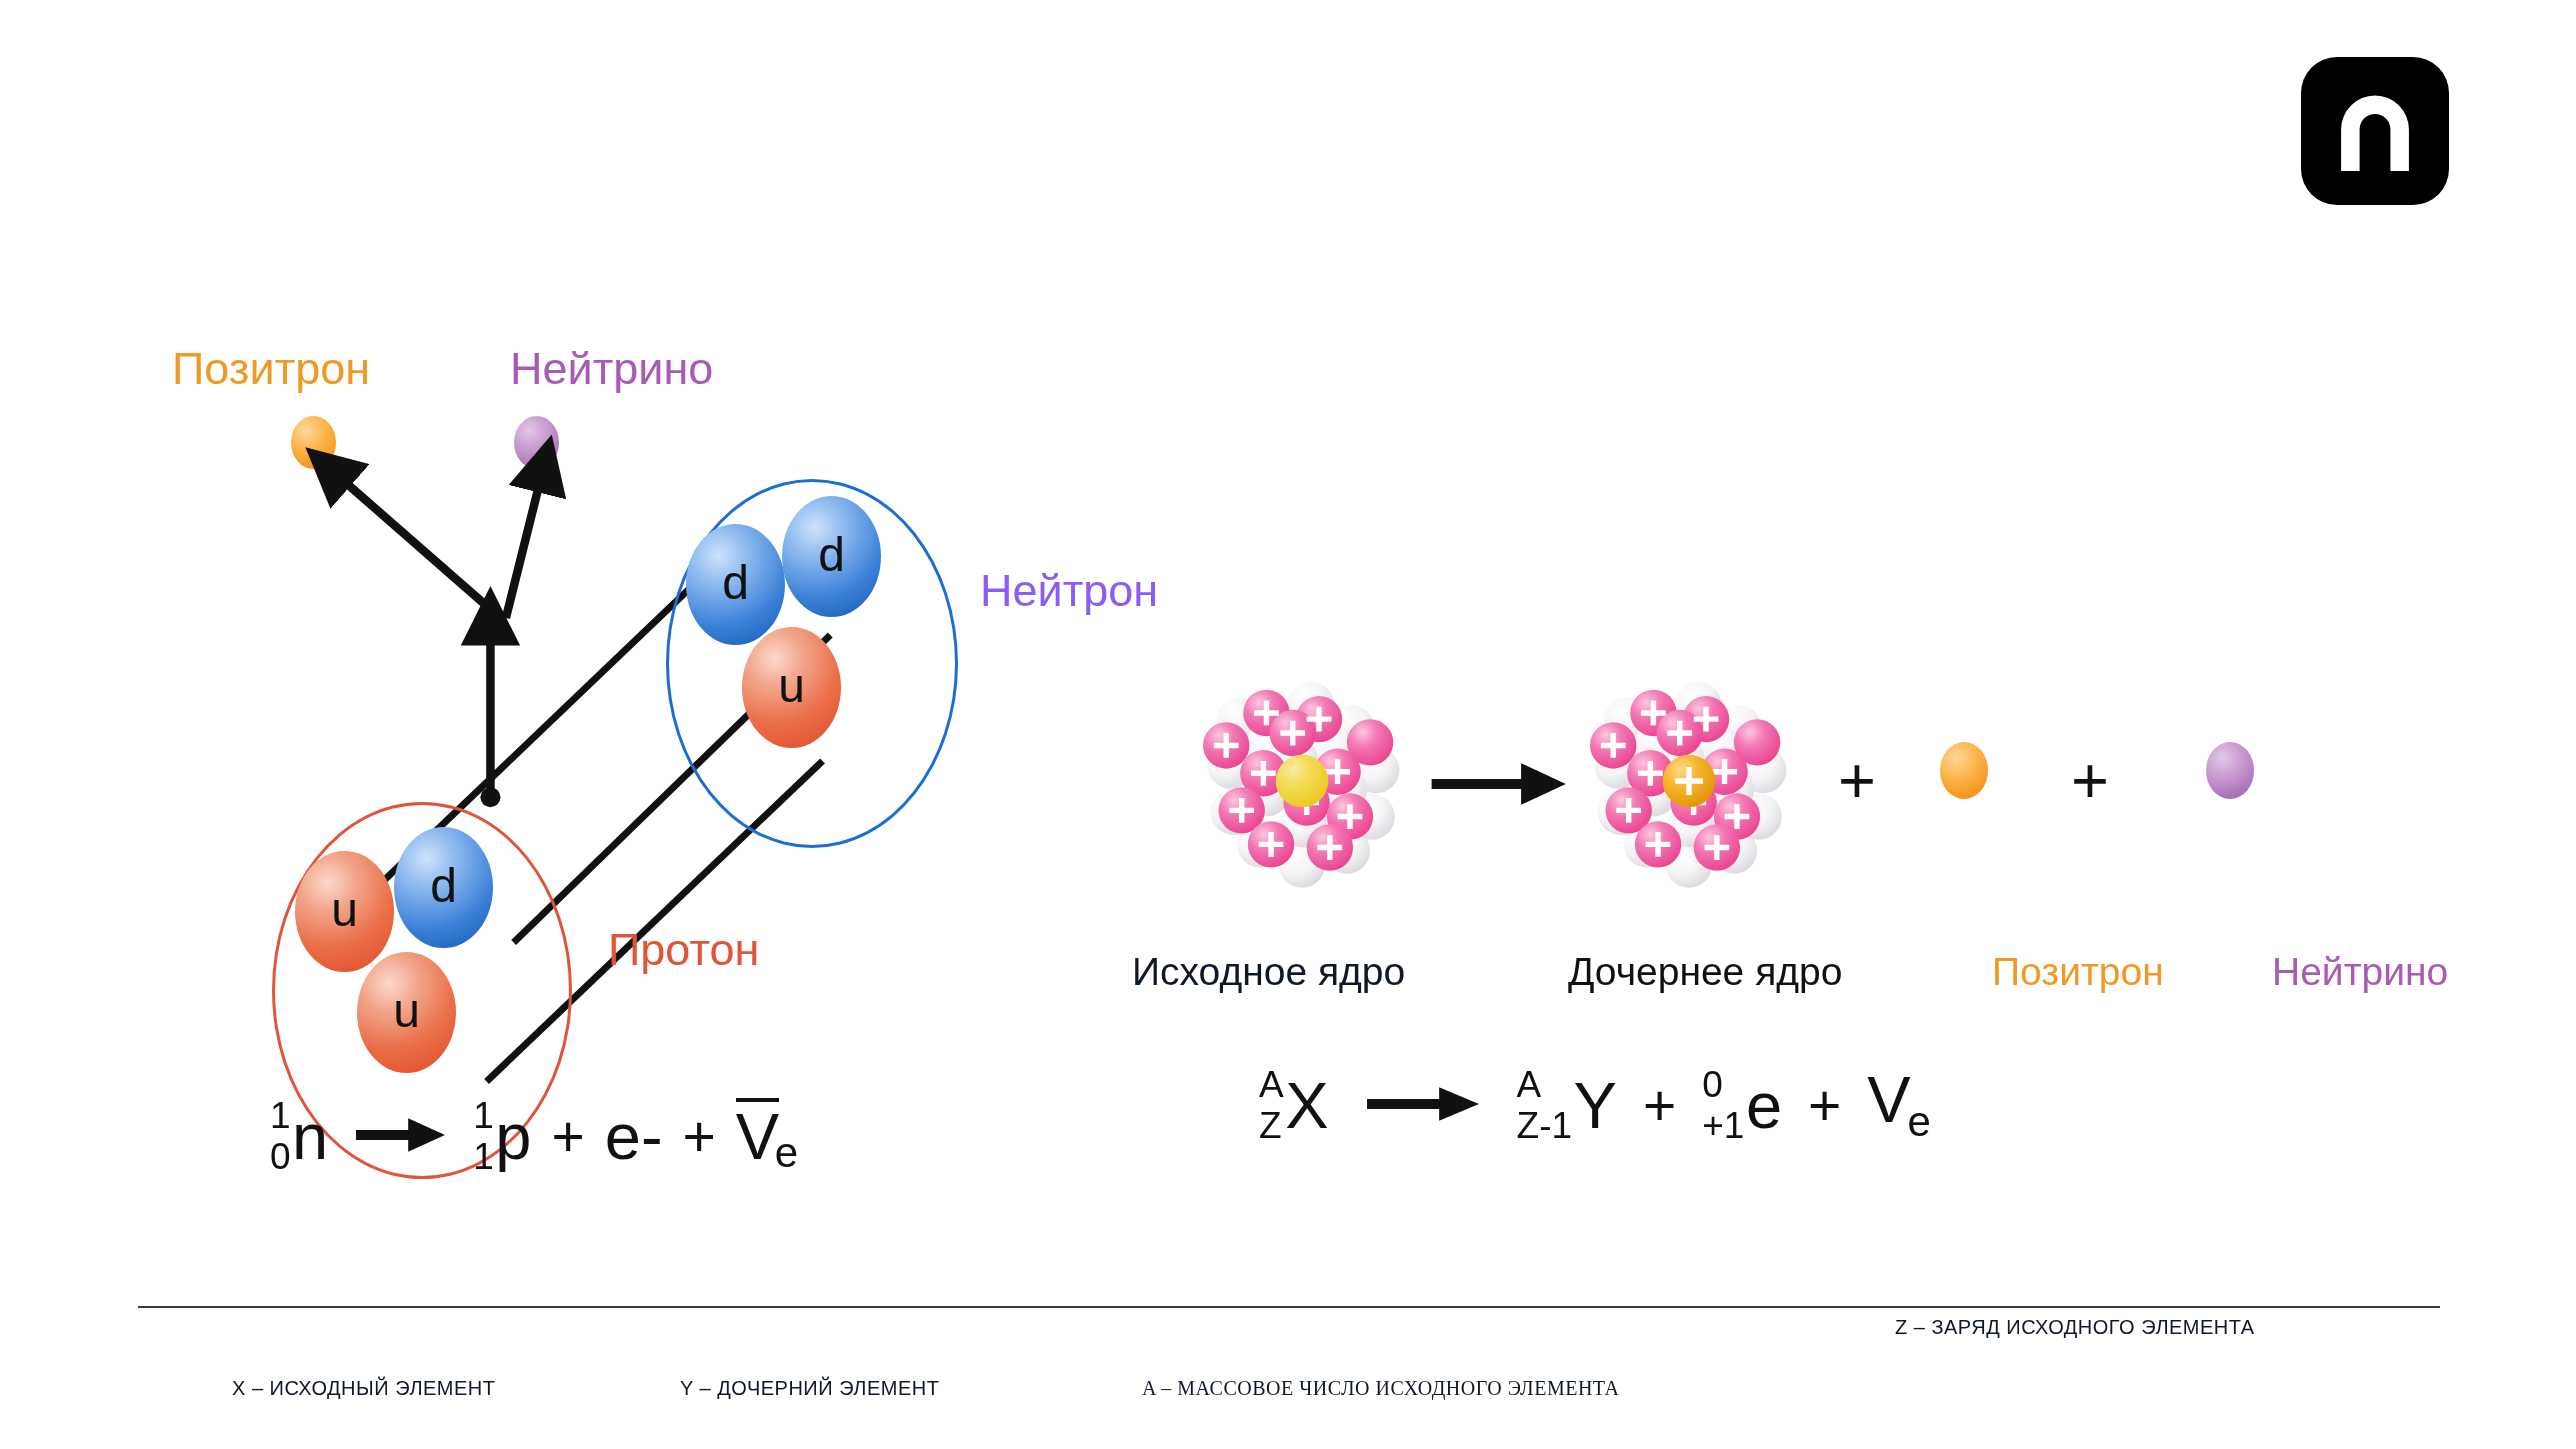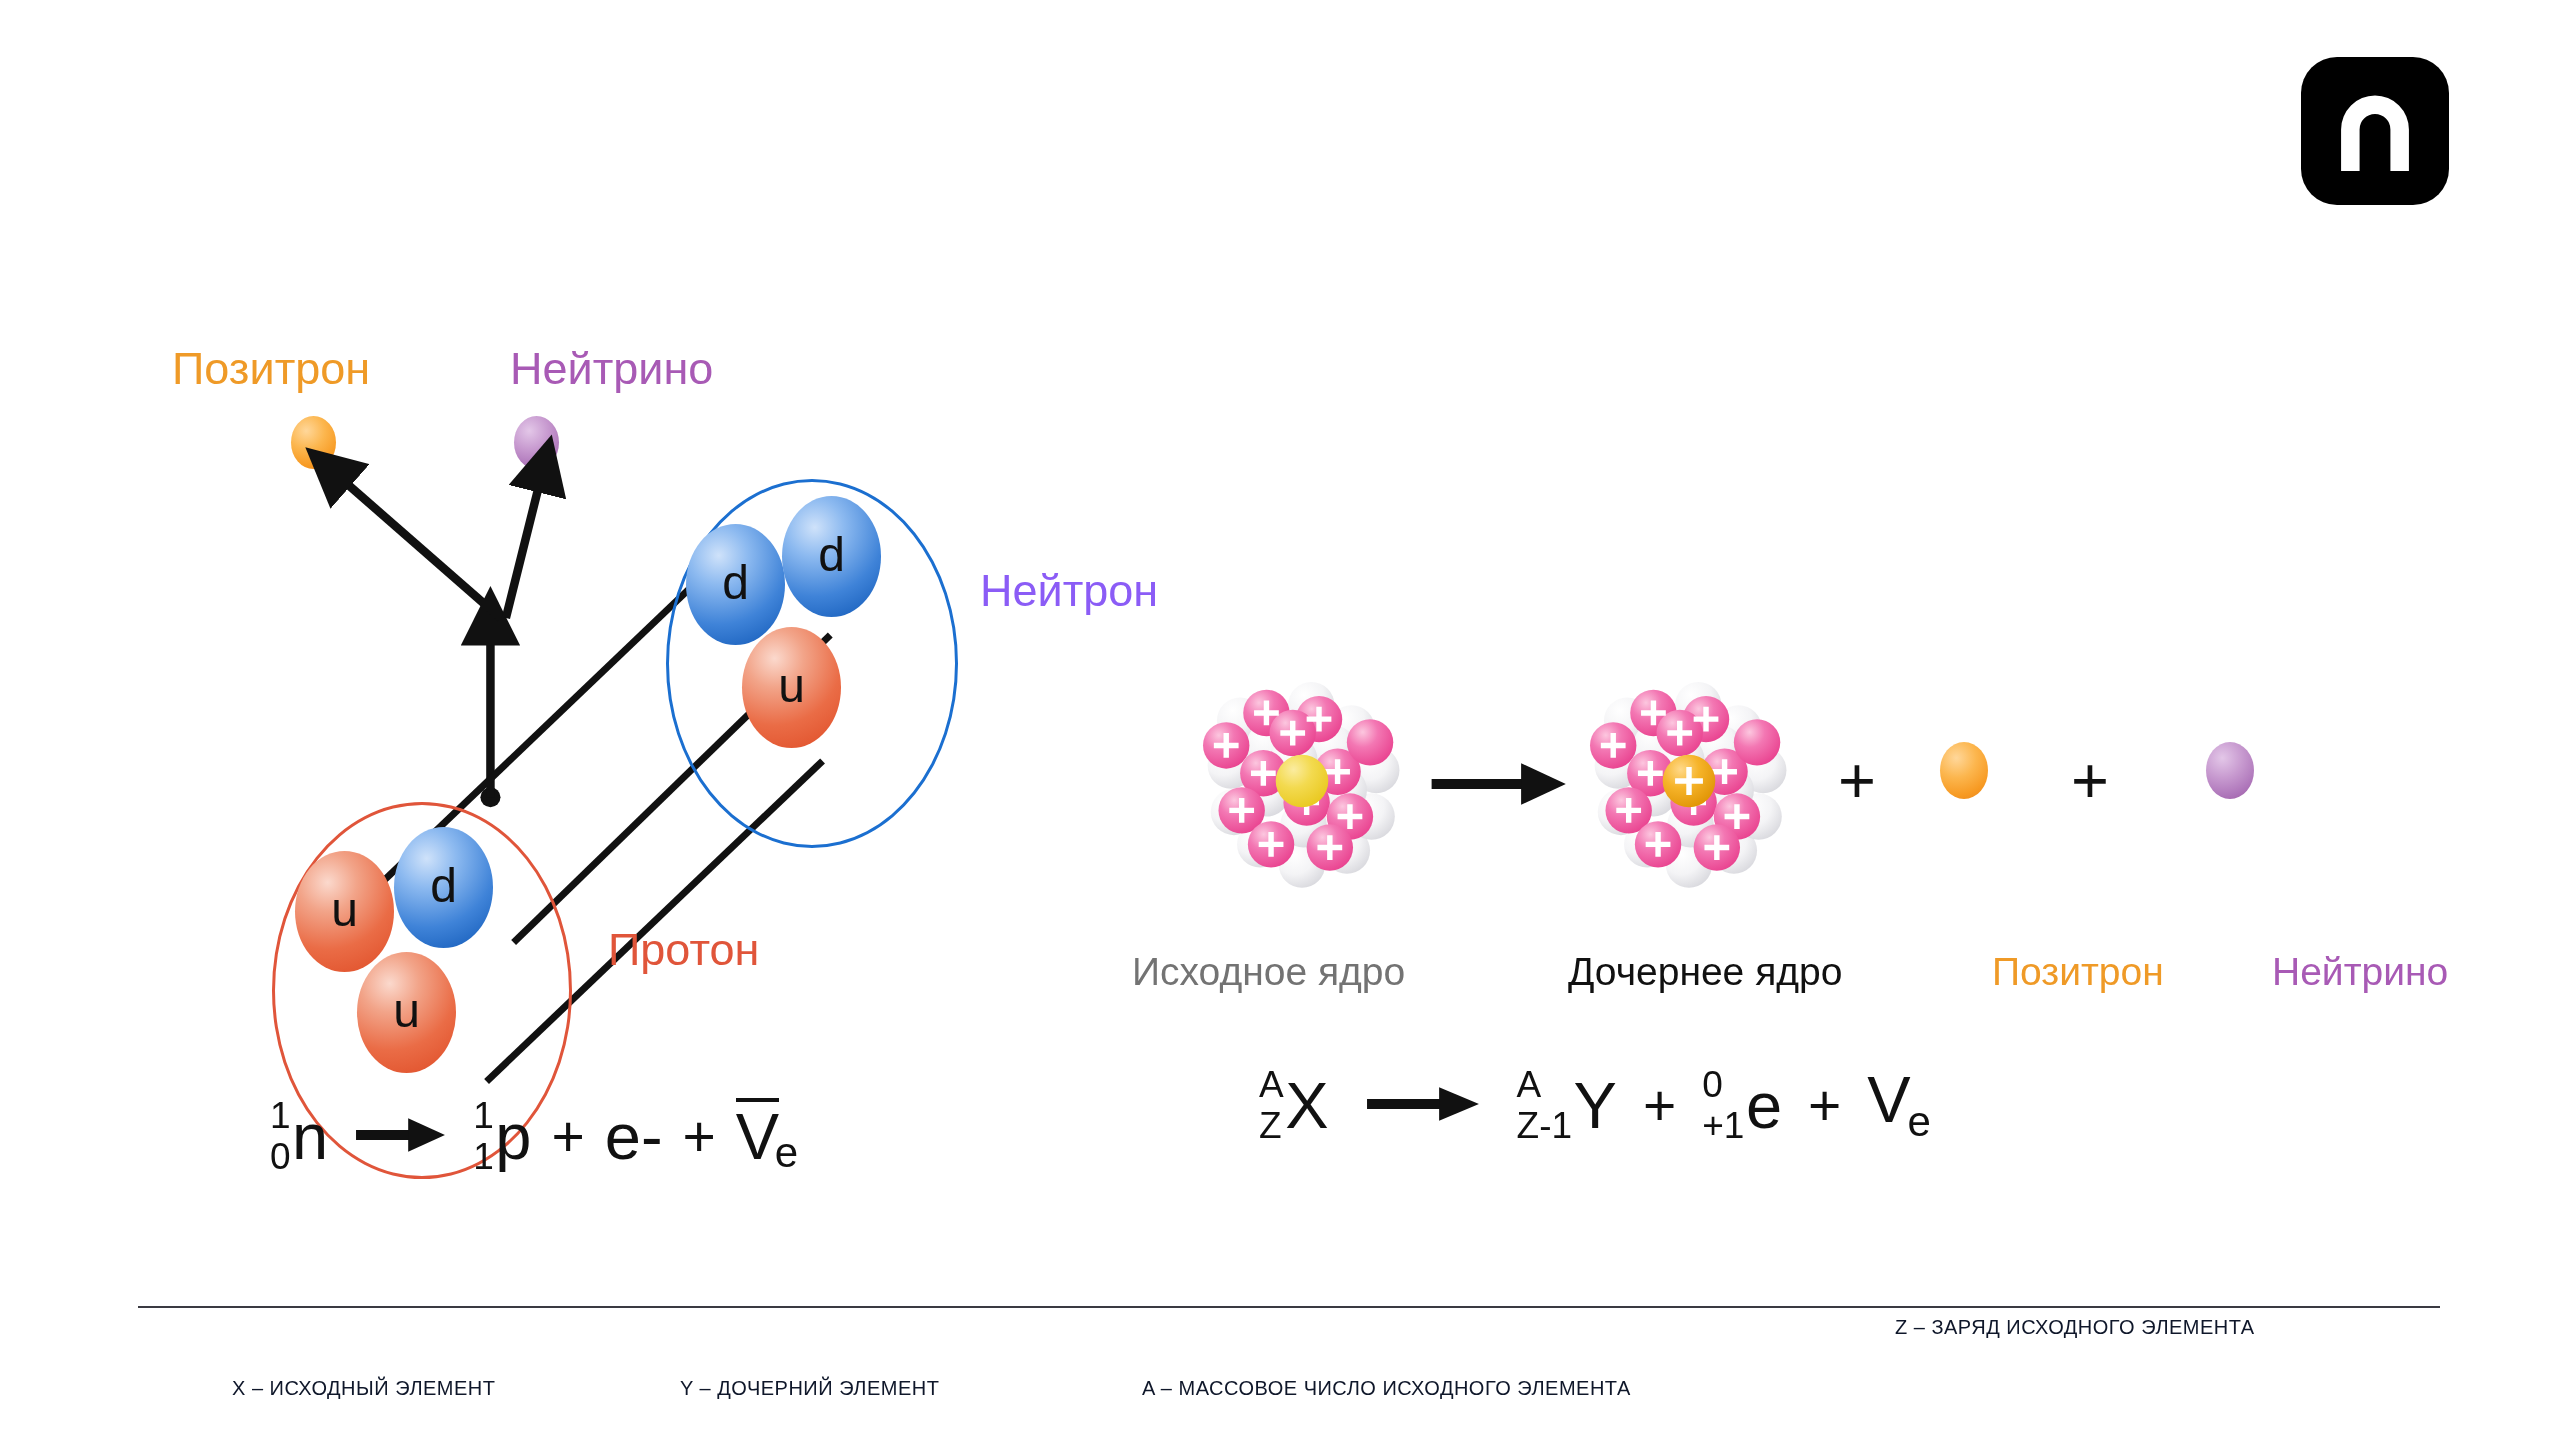--- a/index.html
+++ b/index.html
@@ -311,21 +311,21 @@
         </g>
       </g>
     </svg>
 
     <div class="lbl" style="left:725px;top:99px;font-size:65px;color:#111;">+</div>
     <div class="sphere sp-orange" style="left:827px;top:93px;width:48px;height:57px;"></div>
     <div class="lbl" style="left:958px;top:99px;font-size:65px;color:#111;">+</div>
     <div class="sphere sp-purple" style="left:1093px;top:93px;width:48px;height:57px;"></div>
   </div>
 
-  <div class="cap" style="left:1132px;top:952px;color:#737373;">Исходное ядро</div>
+  <div class="cap" style="left:1132px;top:952px;color:#0f172a;">Исходное ядро</div>
   <div class="cap" style="left:1568px;top:952px;color:#111;">Дочернее ядро</div>
   <div class="cap" style="left:1992px;top:952px;color:#ef9a27;">Позитрон</div>
   <div class="cap" style="left:2272px;top:952px;color:#a85ab5;">Нейтрино</div>
 
   <div class="eq" style="left:1259px;top:1051px;height:108px;">
     <span class="term">
       <span class="sb">
         <span class="sup">A</span>
         <span class="sub">Z</span>
       </span>
@@ -362,17 +362,17 @@
     <span class="term" style="align-items:flex-start;">
       <span class="base">V</span>
       <span class="sub-e" style="margin-top:34px;margin-left:-3.1px;">e</span>
     </span>
   </div>
 
   <div class="divider"></div>
 
   <div class="foot" style="left:232px;top:1377px;">X – ИСХОДНЫЙ ЭЛЕМЕНТ</div>
   <div class="foot" style="left:680px;top:1377px;">Y – ДОЧЕРНИЙ ЭЛЕМЕНТ</div>
-  <div class="foot" style="left:1142px;top:1377px;">A – МАССОВОЕ ЧИСЛО ИСХОДНОГО ЭЛЕМЕНТА</div>
+  <div class="foot" style="left:1142px;top:1377px;font-family:Liberation Serif, serif;">A – МАССОВОЕ ЧИСЛО ИСХОДНОГО ЭЛЕМЕНТА</div>
   <div class="foot" style="left:1895px;top:1316px;">Z – ЗАРЯД ИСХОДНОГО ЭЛЕМЕНТА</div>
 
 </div>
 
 
 </body></html>

